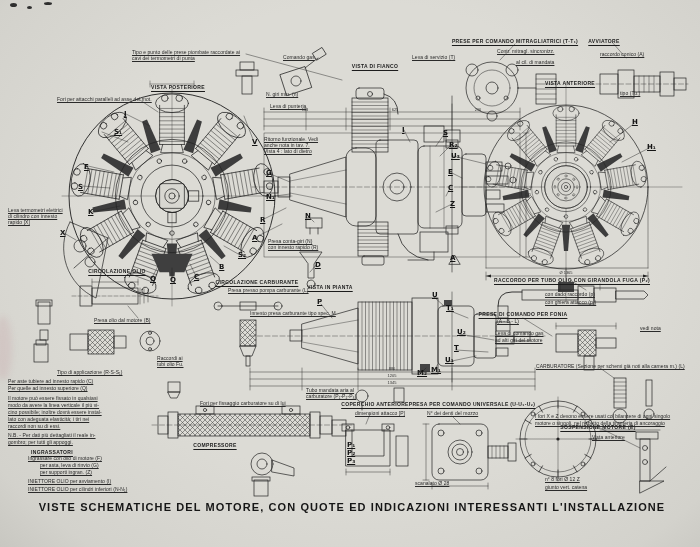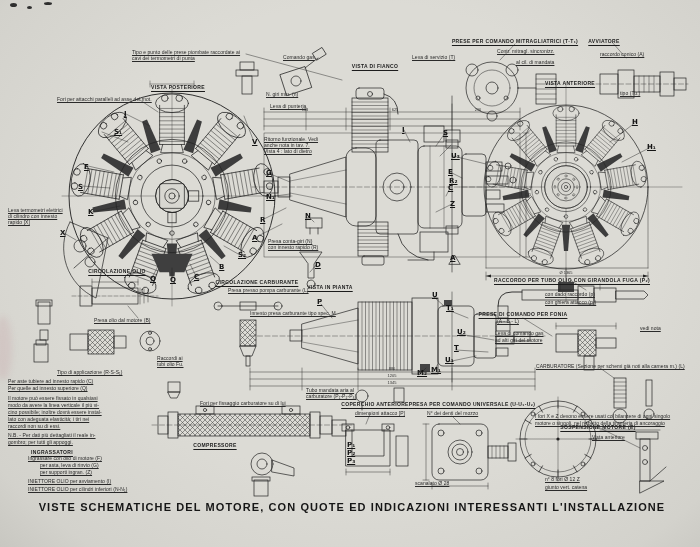--- a/index.html
+++ b/index.html
@@ -514,21 +514,21 @@
       <span class="lbl" style="left: 252px; top: 234px;">A</span>
       <span class="lbl" style="left: 238px; top: 251px;">S₂</span>
       <span class="lbl" style="left: 219px; top: 263px;">B</span>
       <span class="lbl" style="left: 194px; top: 273px;">C</span>
       <span class="lbl" style="left: 150px; top: 275px;">O</span>
       <span class="lbl" style="left: 170px; top: 276px;">Q</span>
       <span class="lbl" style="left: 315px; top: 261px;">D</span>
       <span class="lbl" style="left: 305px; top: 212px;">N</span>
       <span class="lbl" style="left: 402px; top: 126px;">I</span>
       <span class="lbl" style="left: 443px; top: 129px;">S</span>
-      <span class="lbl" style="left: 449px; top: 141px; margin-top: 36px;">R₂</span>
+      <span class="lbl" style="left: 449px; top: 141px;">R₂</span>
       <span class="lbl" style="left: 451px; top: 152px;">U₃</span>
       <span class="lbl" style="left: 448px; top: 168px;">E</span>
       <span class="lbl" style="left: 448px; top: 184px;">C</span>
       <span class="lbl" style="left: 450px; top: 200px;">Z</span>
       <span class="lbl" style="left: 450px; top: 254px;">A</span>
       <span class="lbl" style="left: 632px; top: 118px;">H</span>
       <span class="lbl" style="left: 647px; top: 143px;">H₁</span>
       <span class="lbl" style="left: 317px; top: 298px;">P</span>
       <span class="lbl" style="left: 432px; top: 291px;">U</span>
       <span class="lbl" style="left: 446px; top: 304px;">T₁</span>

